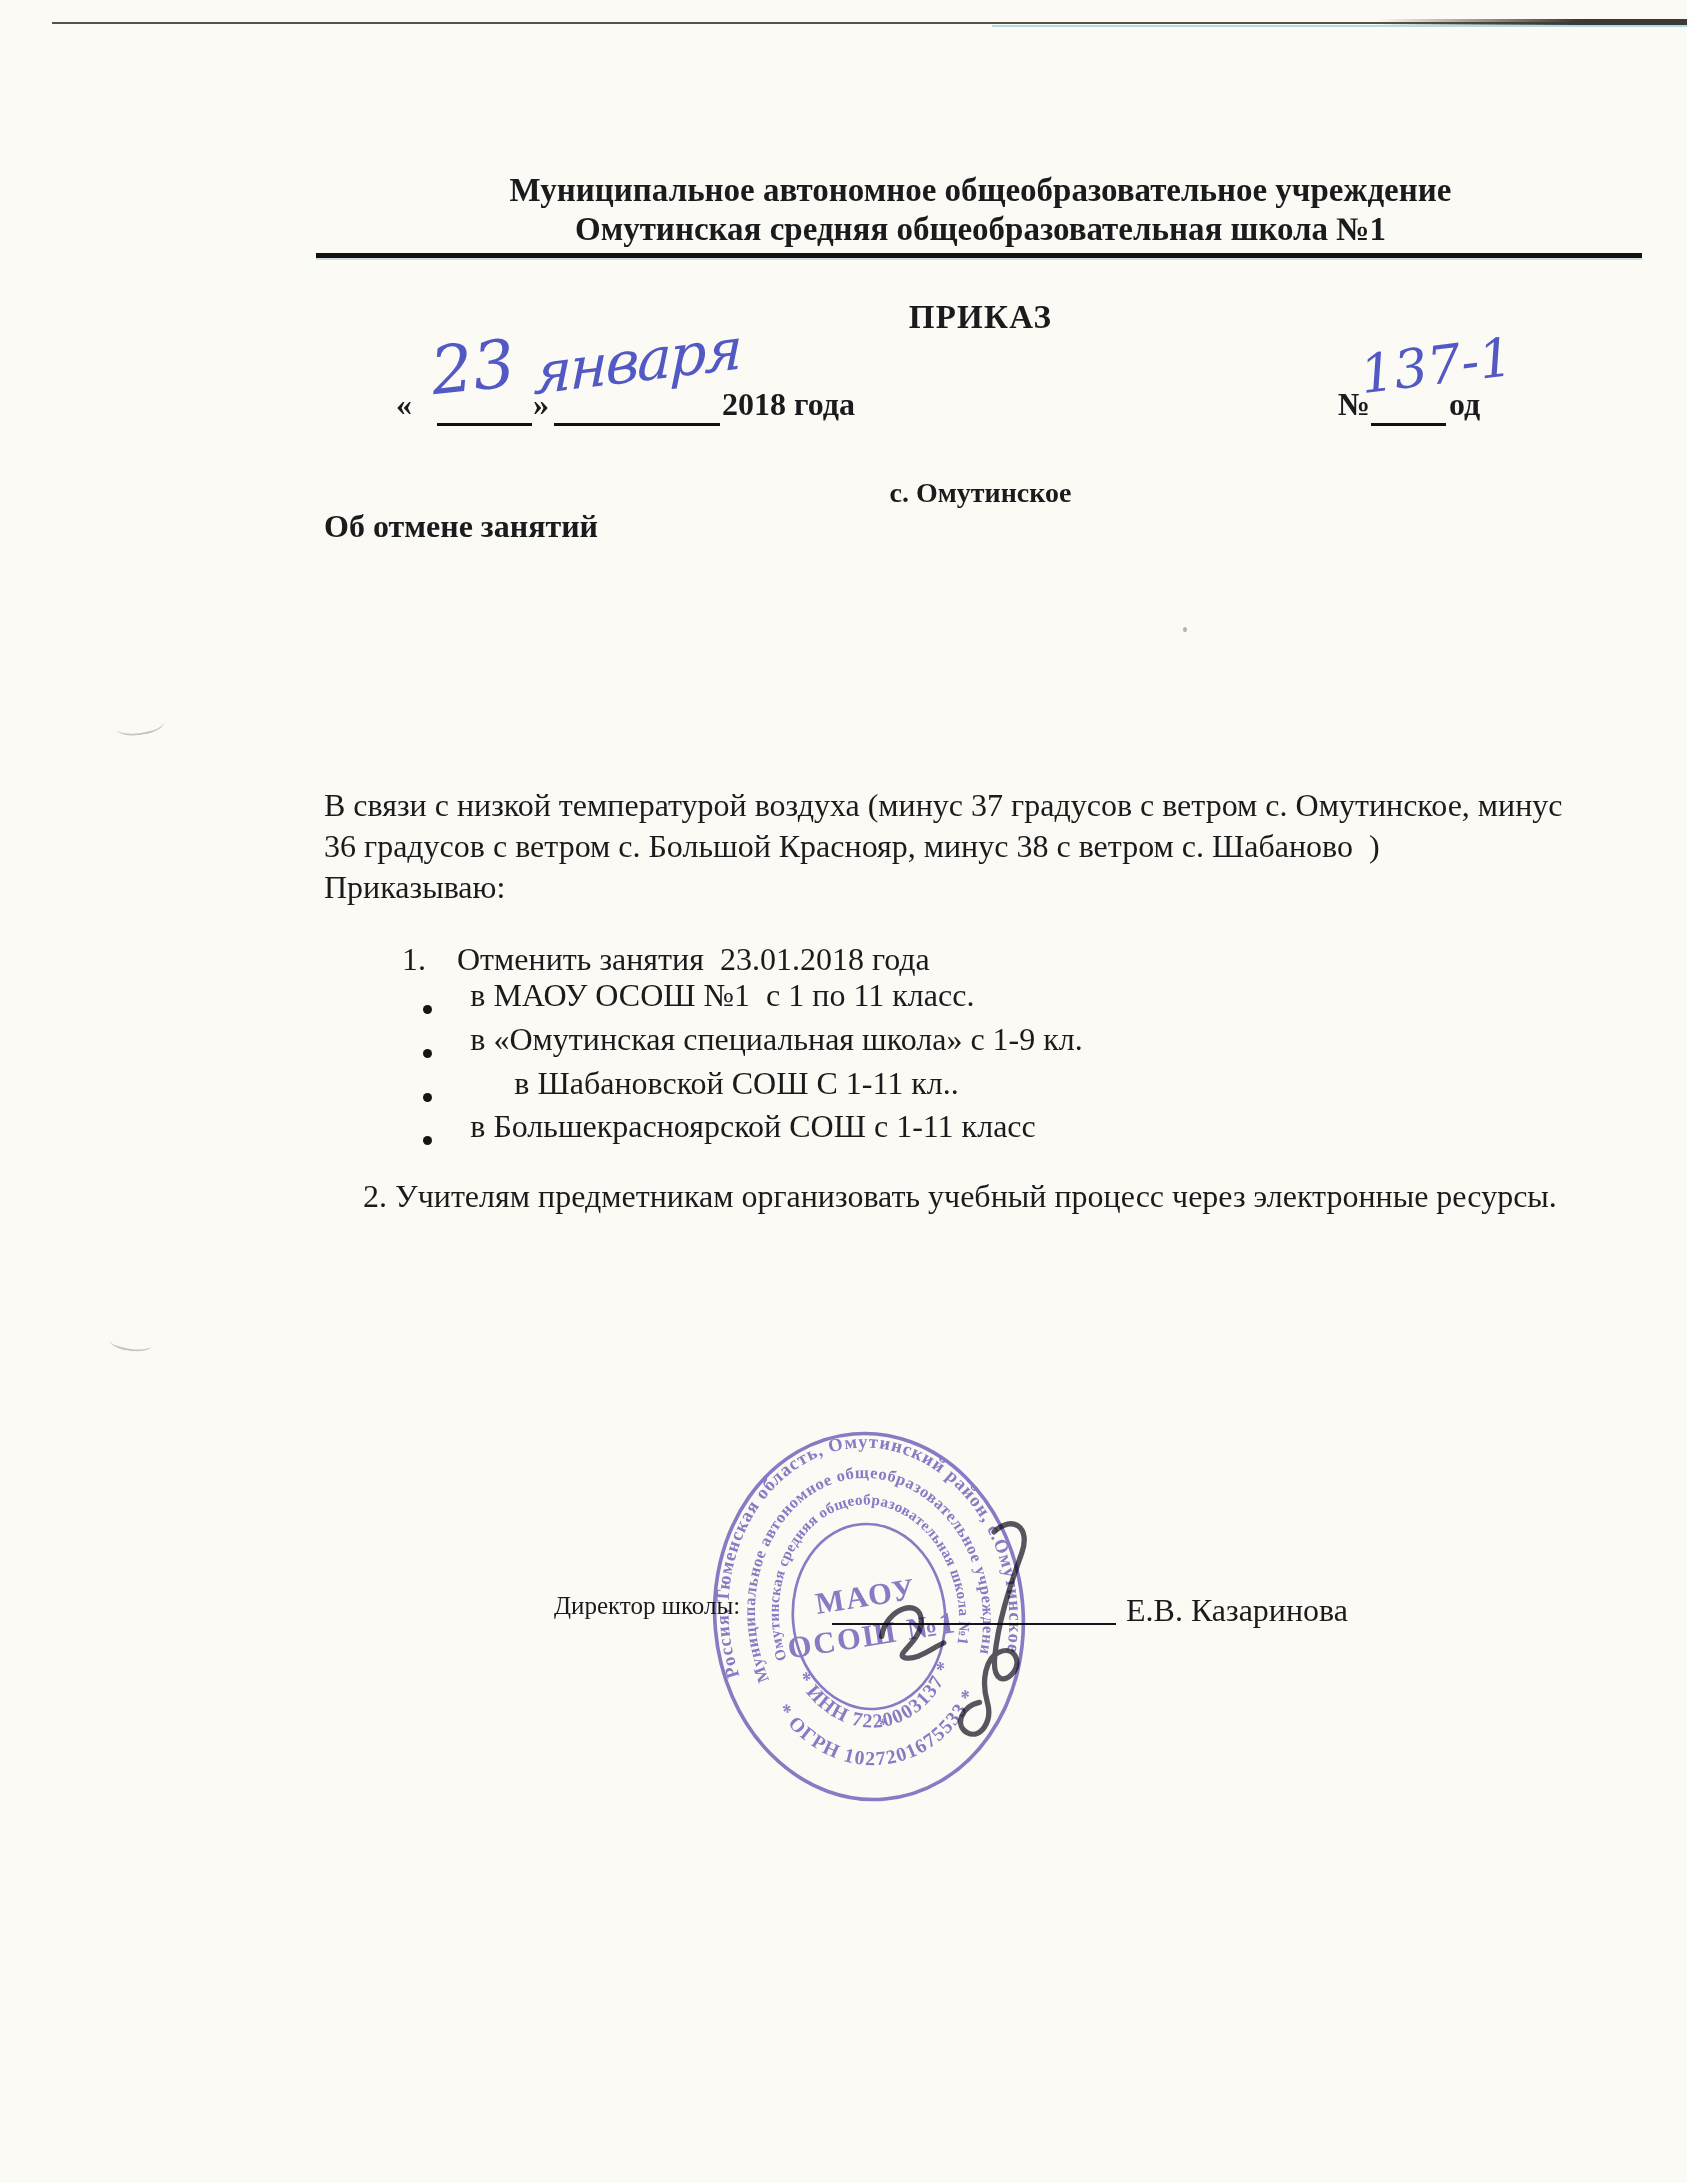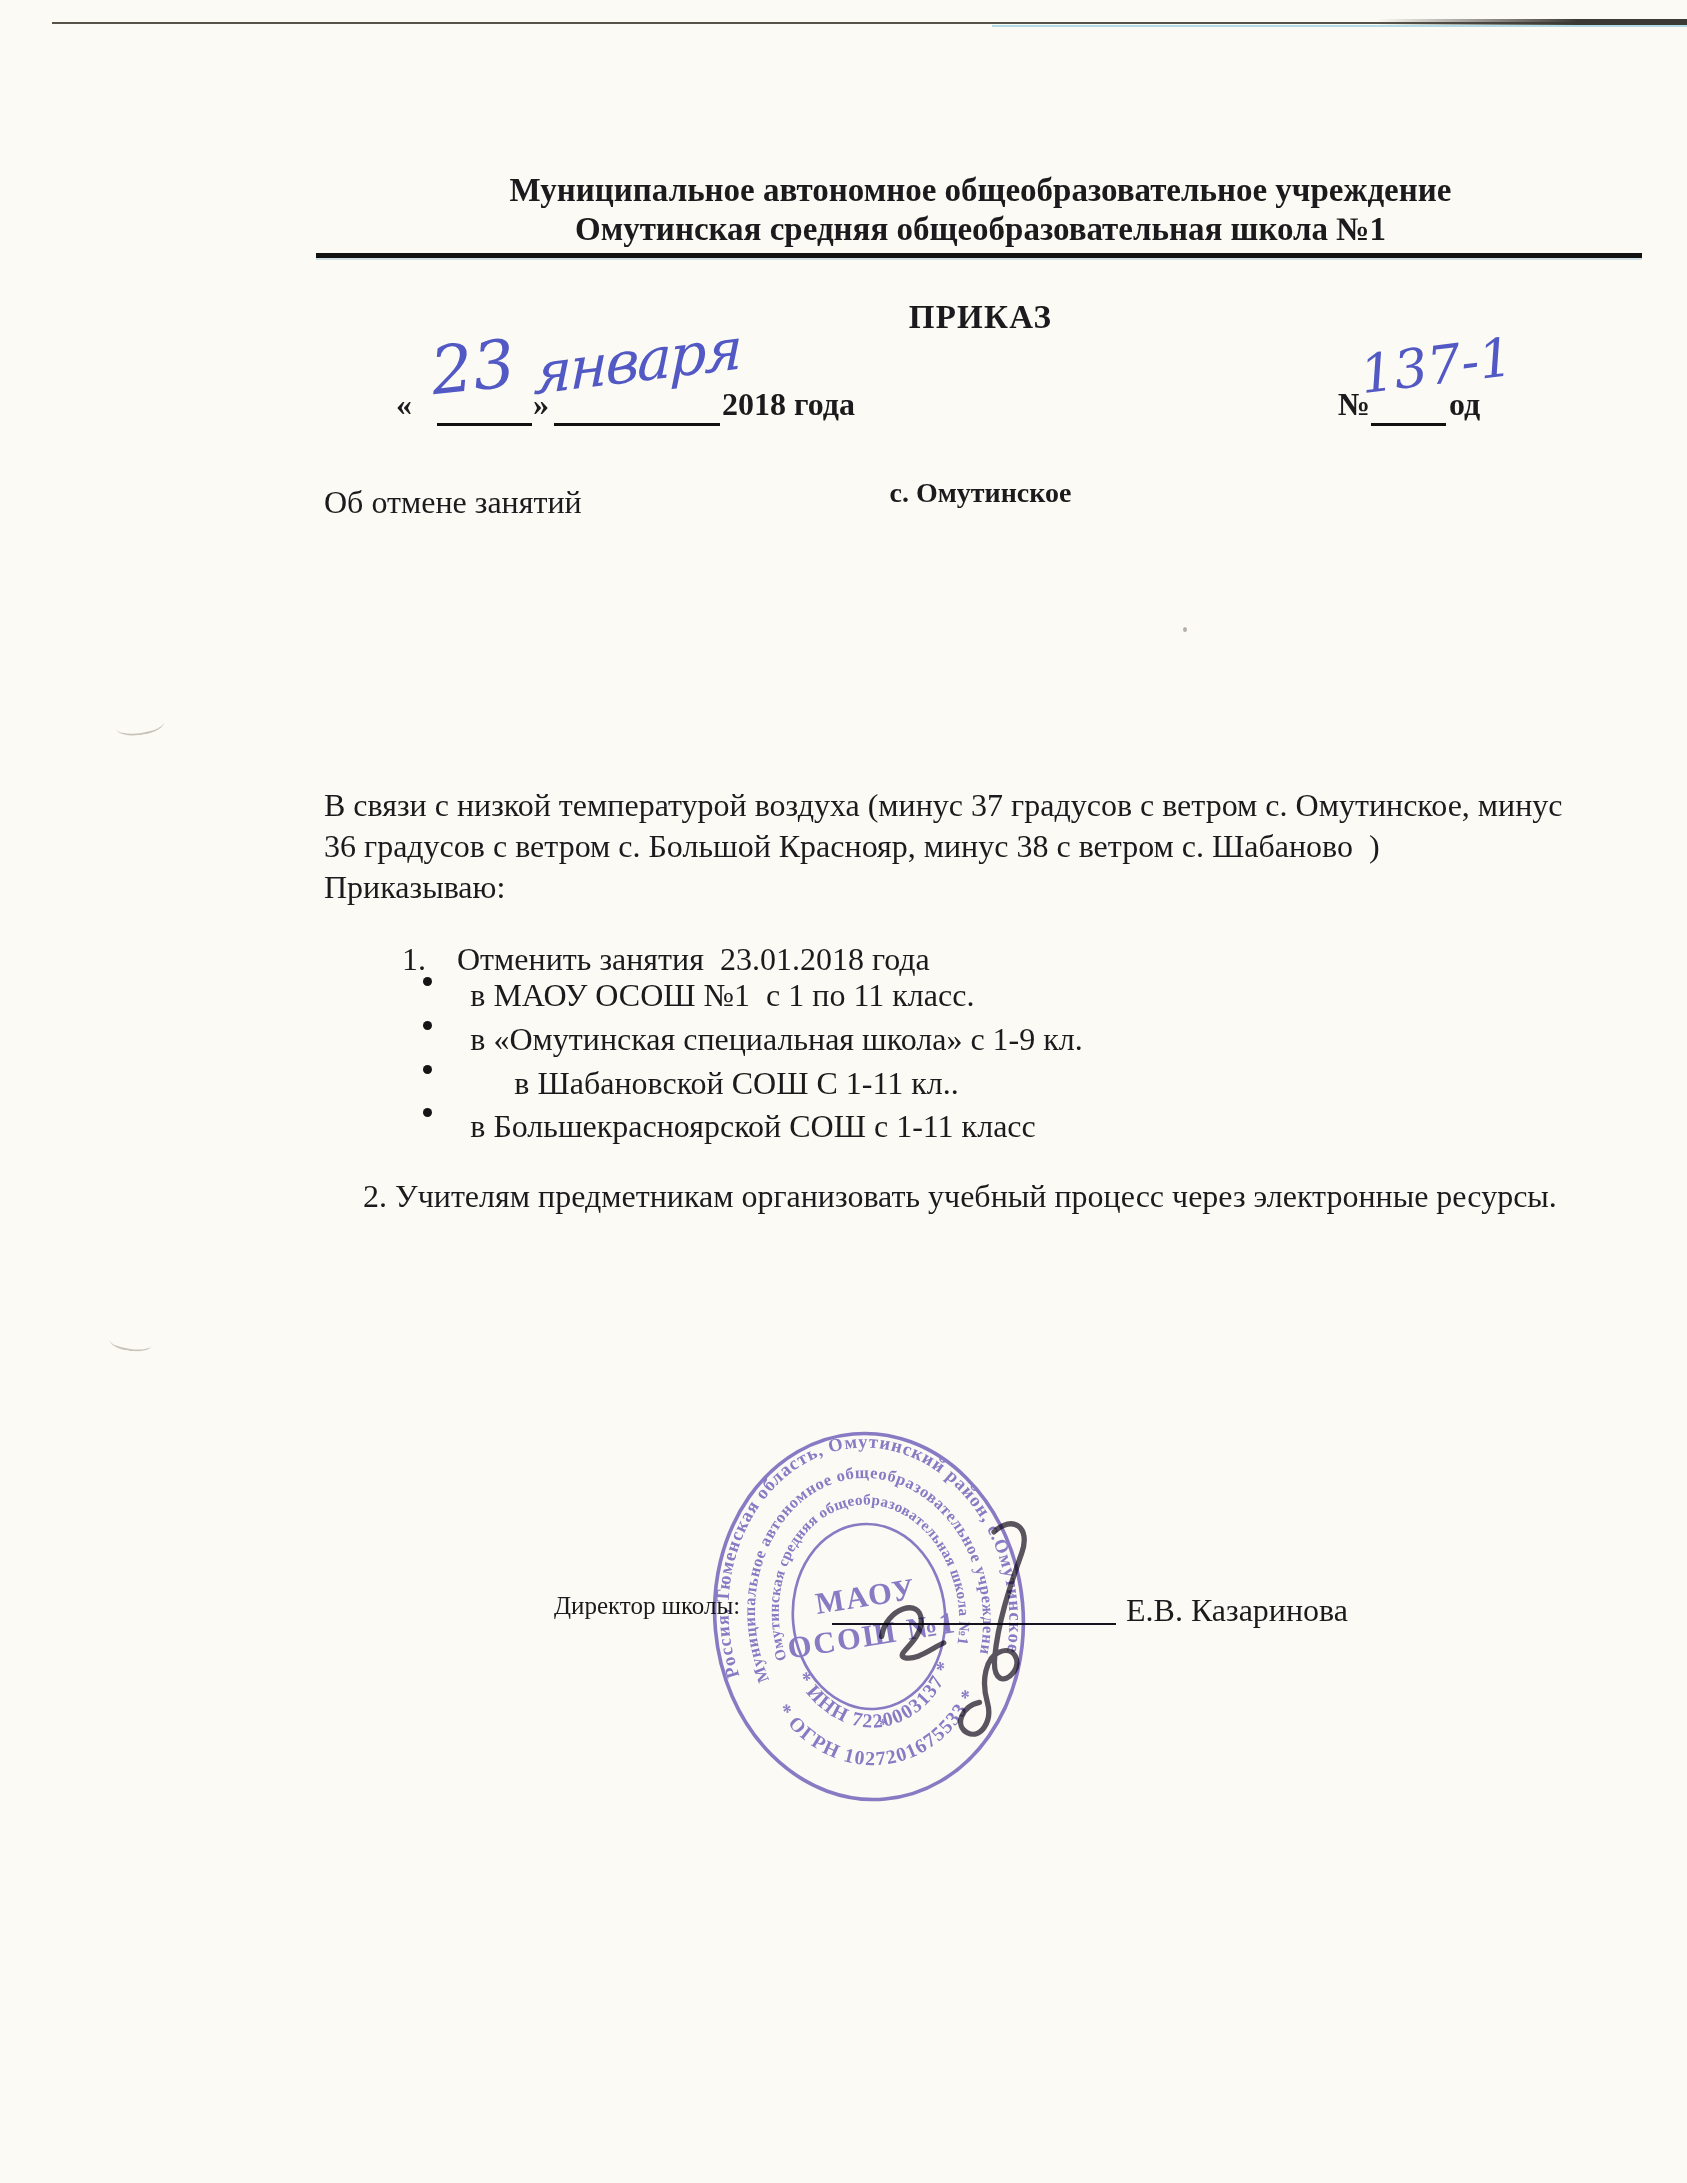--- a/index.html
+++ b/index.html
@@ -43,26 +43,26 @@
   .num-suffix{left:1449px;top:386px;}
   .place{top:445px;font-weight:bold;font-size:28px;margin-top:32px;}
   
   .hw{font-family:"DejaVu Serif",serif;font-style:italic;color:#454cc1;
     white-space:nowrap;opacity:.92;}
   .hw-day{left:431px;top:329px;font-size:66px;transform:rotate(-6deg);}
   .hw-month{left:533px;top:327px;font-size:58px;letter-spacing:-2px;
     transform:rotate(-7deg) skewX(-8deg);}
   .hw-number{left:1360px;top:335px;font-size:53px;transform:rotate(-7deg);}
   
-  .subject{left:324px;top:484px;font-size:32px;}
+  .subject{left:324px;top:508px;font-size:32px;font-weight:bold;}
   .para{left:324px;top:785px;width:1323px;font-size:32px;line-height:41px;}
   .para div{white-space:pre-wrap;}
   .list-item1{left:370px;top:904px;font-size:32px;white-space:pre;}
   .list-item1 .num{display:inline-block;width:55px;}
-  .bullet-row{font-size:32px;white-space:pre;display:flex;align-items:flex-start;left:423px;}
+  .bullet-row{font-size:32px;white-space:pre;display:flex;align-items:flex-end;left:423px;}
   .dot{width:9.3px;height:9.3px;border-radius:50%;background:#151515;
     display:inline-block;margin-right:38px;flex:none;}
   .b1{top:977px;}.b2{top:1021px;}.b3{top:1065px;gap:44px;}.b4{top:1108px;}
   .list-item2{left:363px;top:1178px;font-size:32px;white-space:pre;}
   
   .sig-label{left:554px;top:1592px;font-size:25px;}
   .sig-line{left:832px;top:1623px;width:284px;height:2px;background:#14141e;}
   .sig-name{left:1126px;top:1592px;font-size:32px;}
   
   .stamp{left:697px;top:1418px;width:344px;height:397px;

